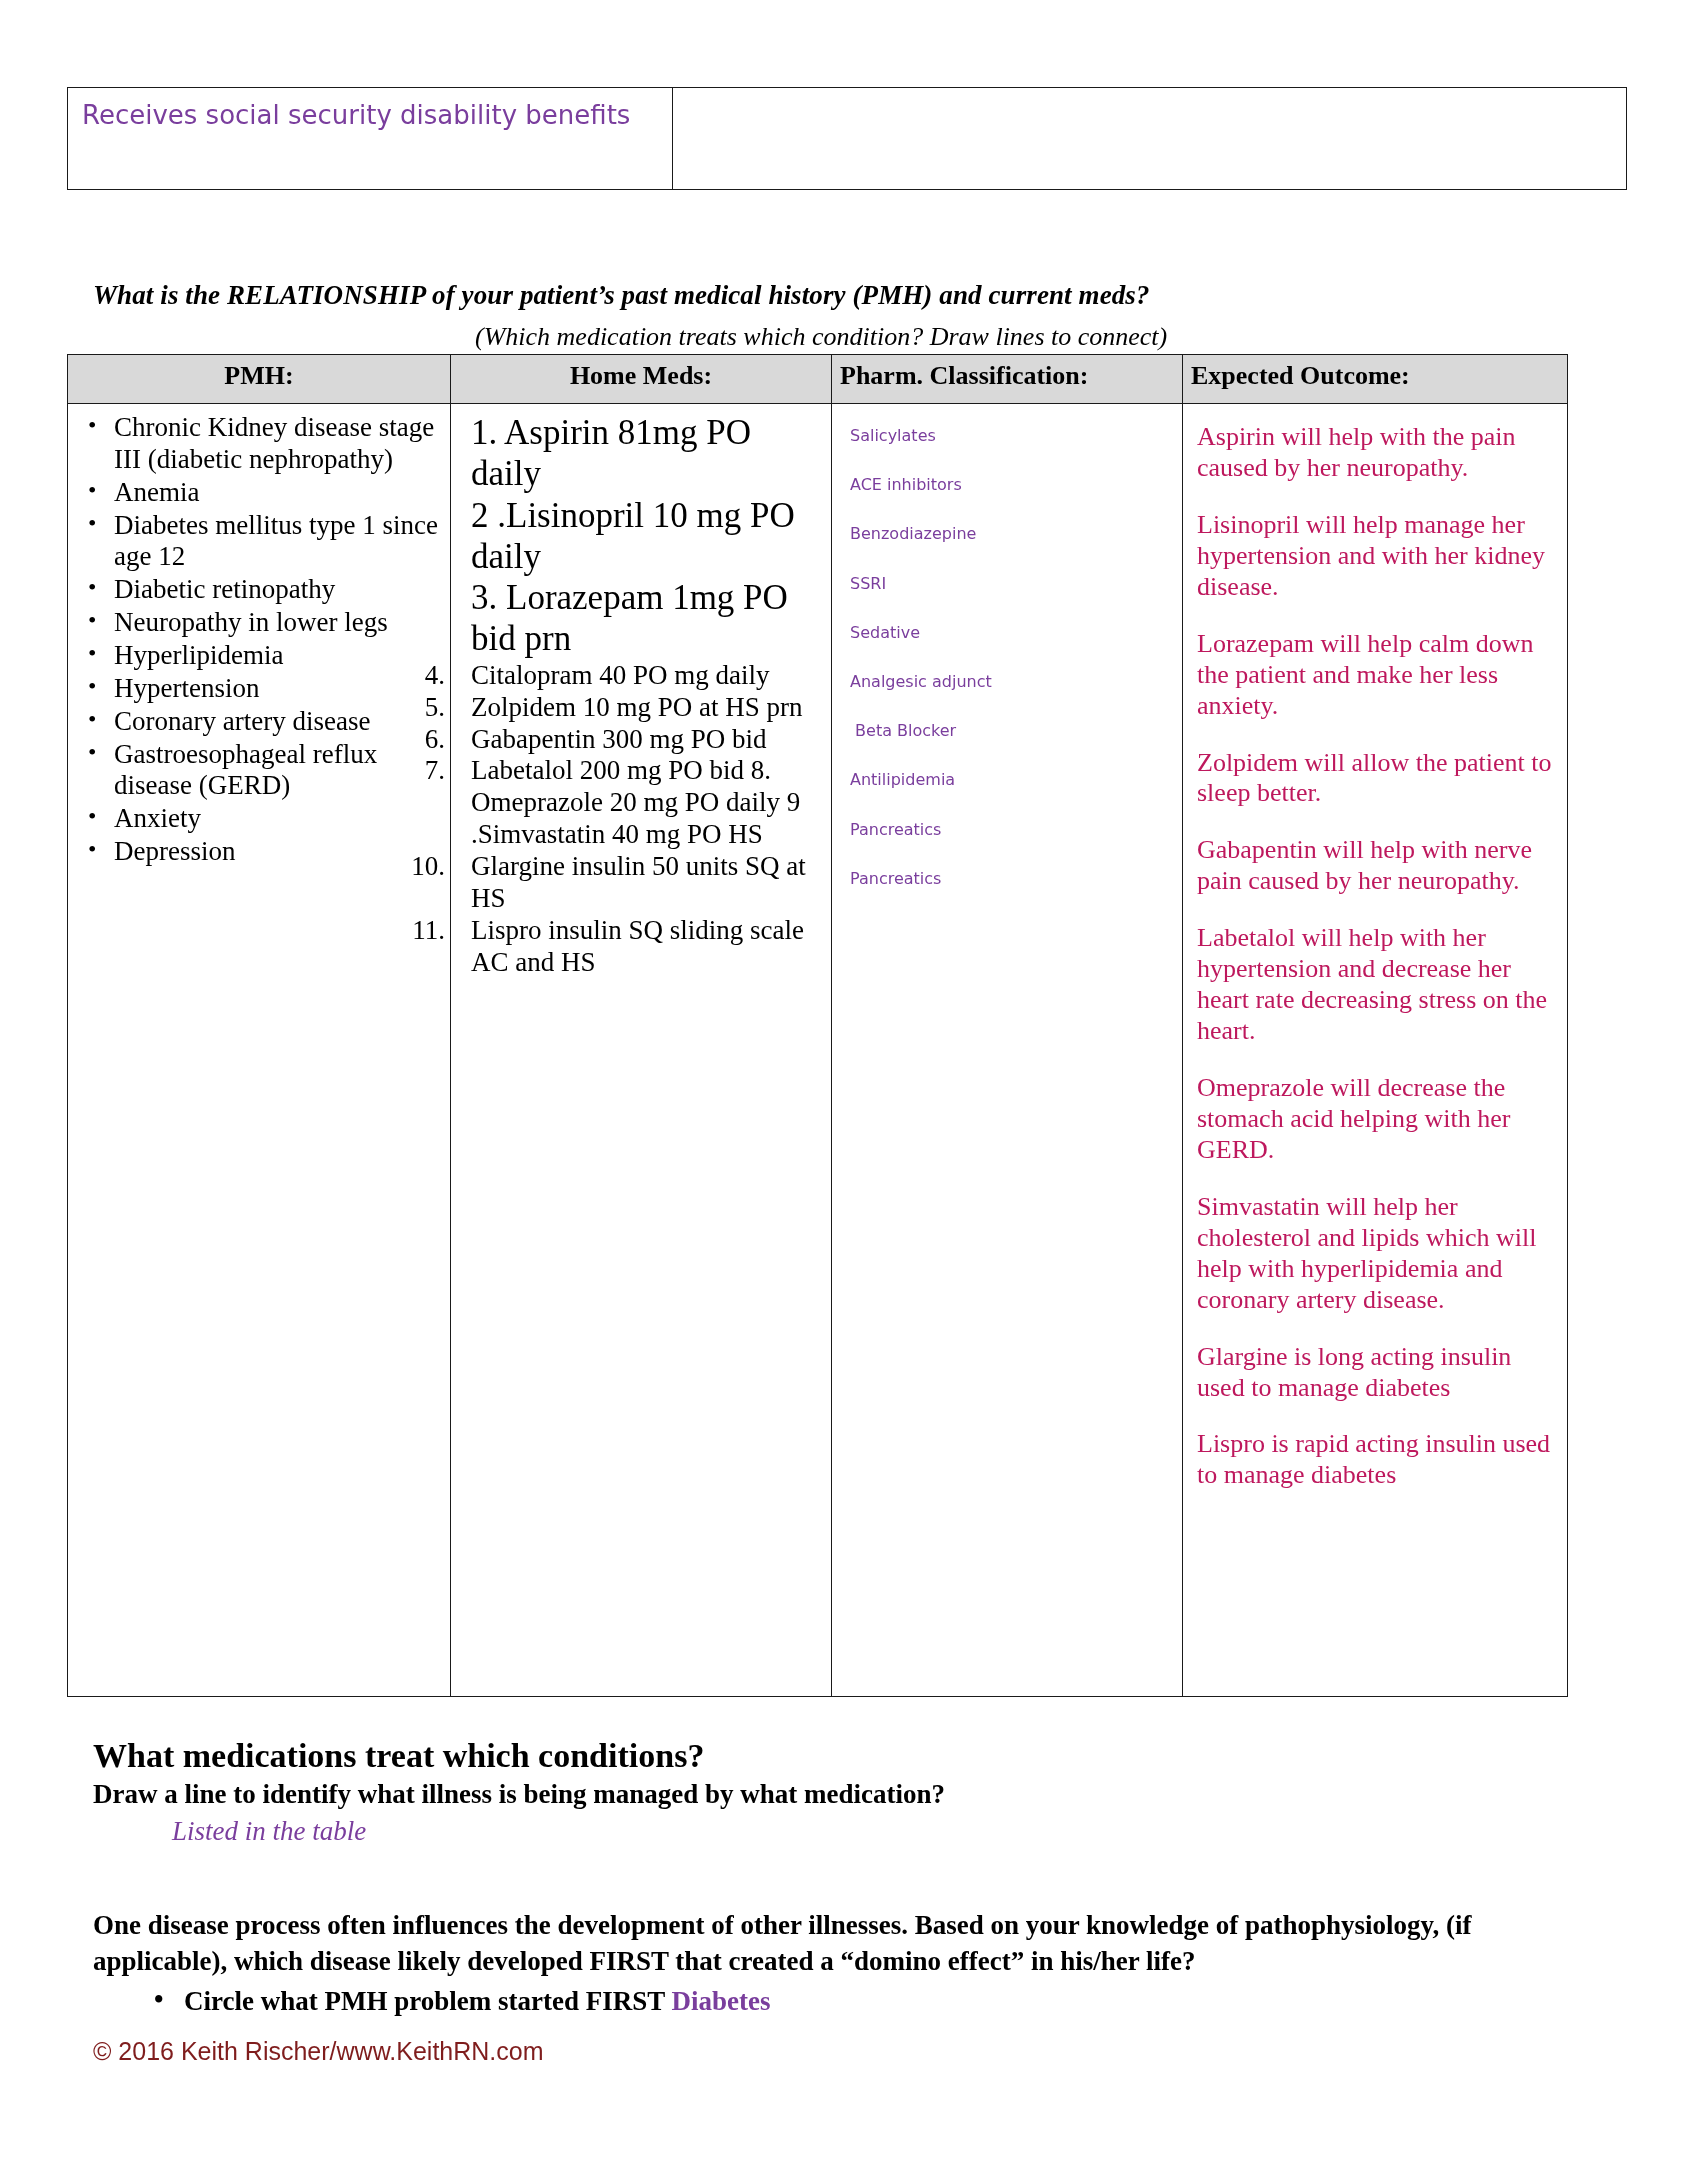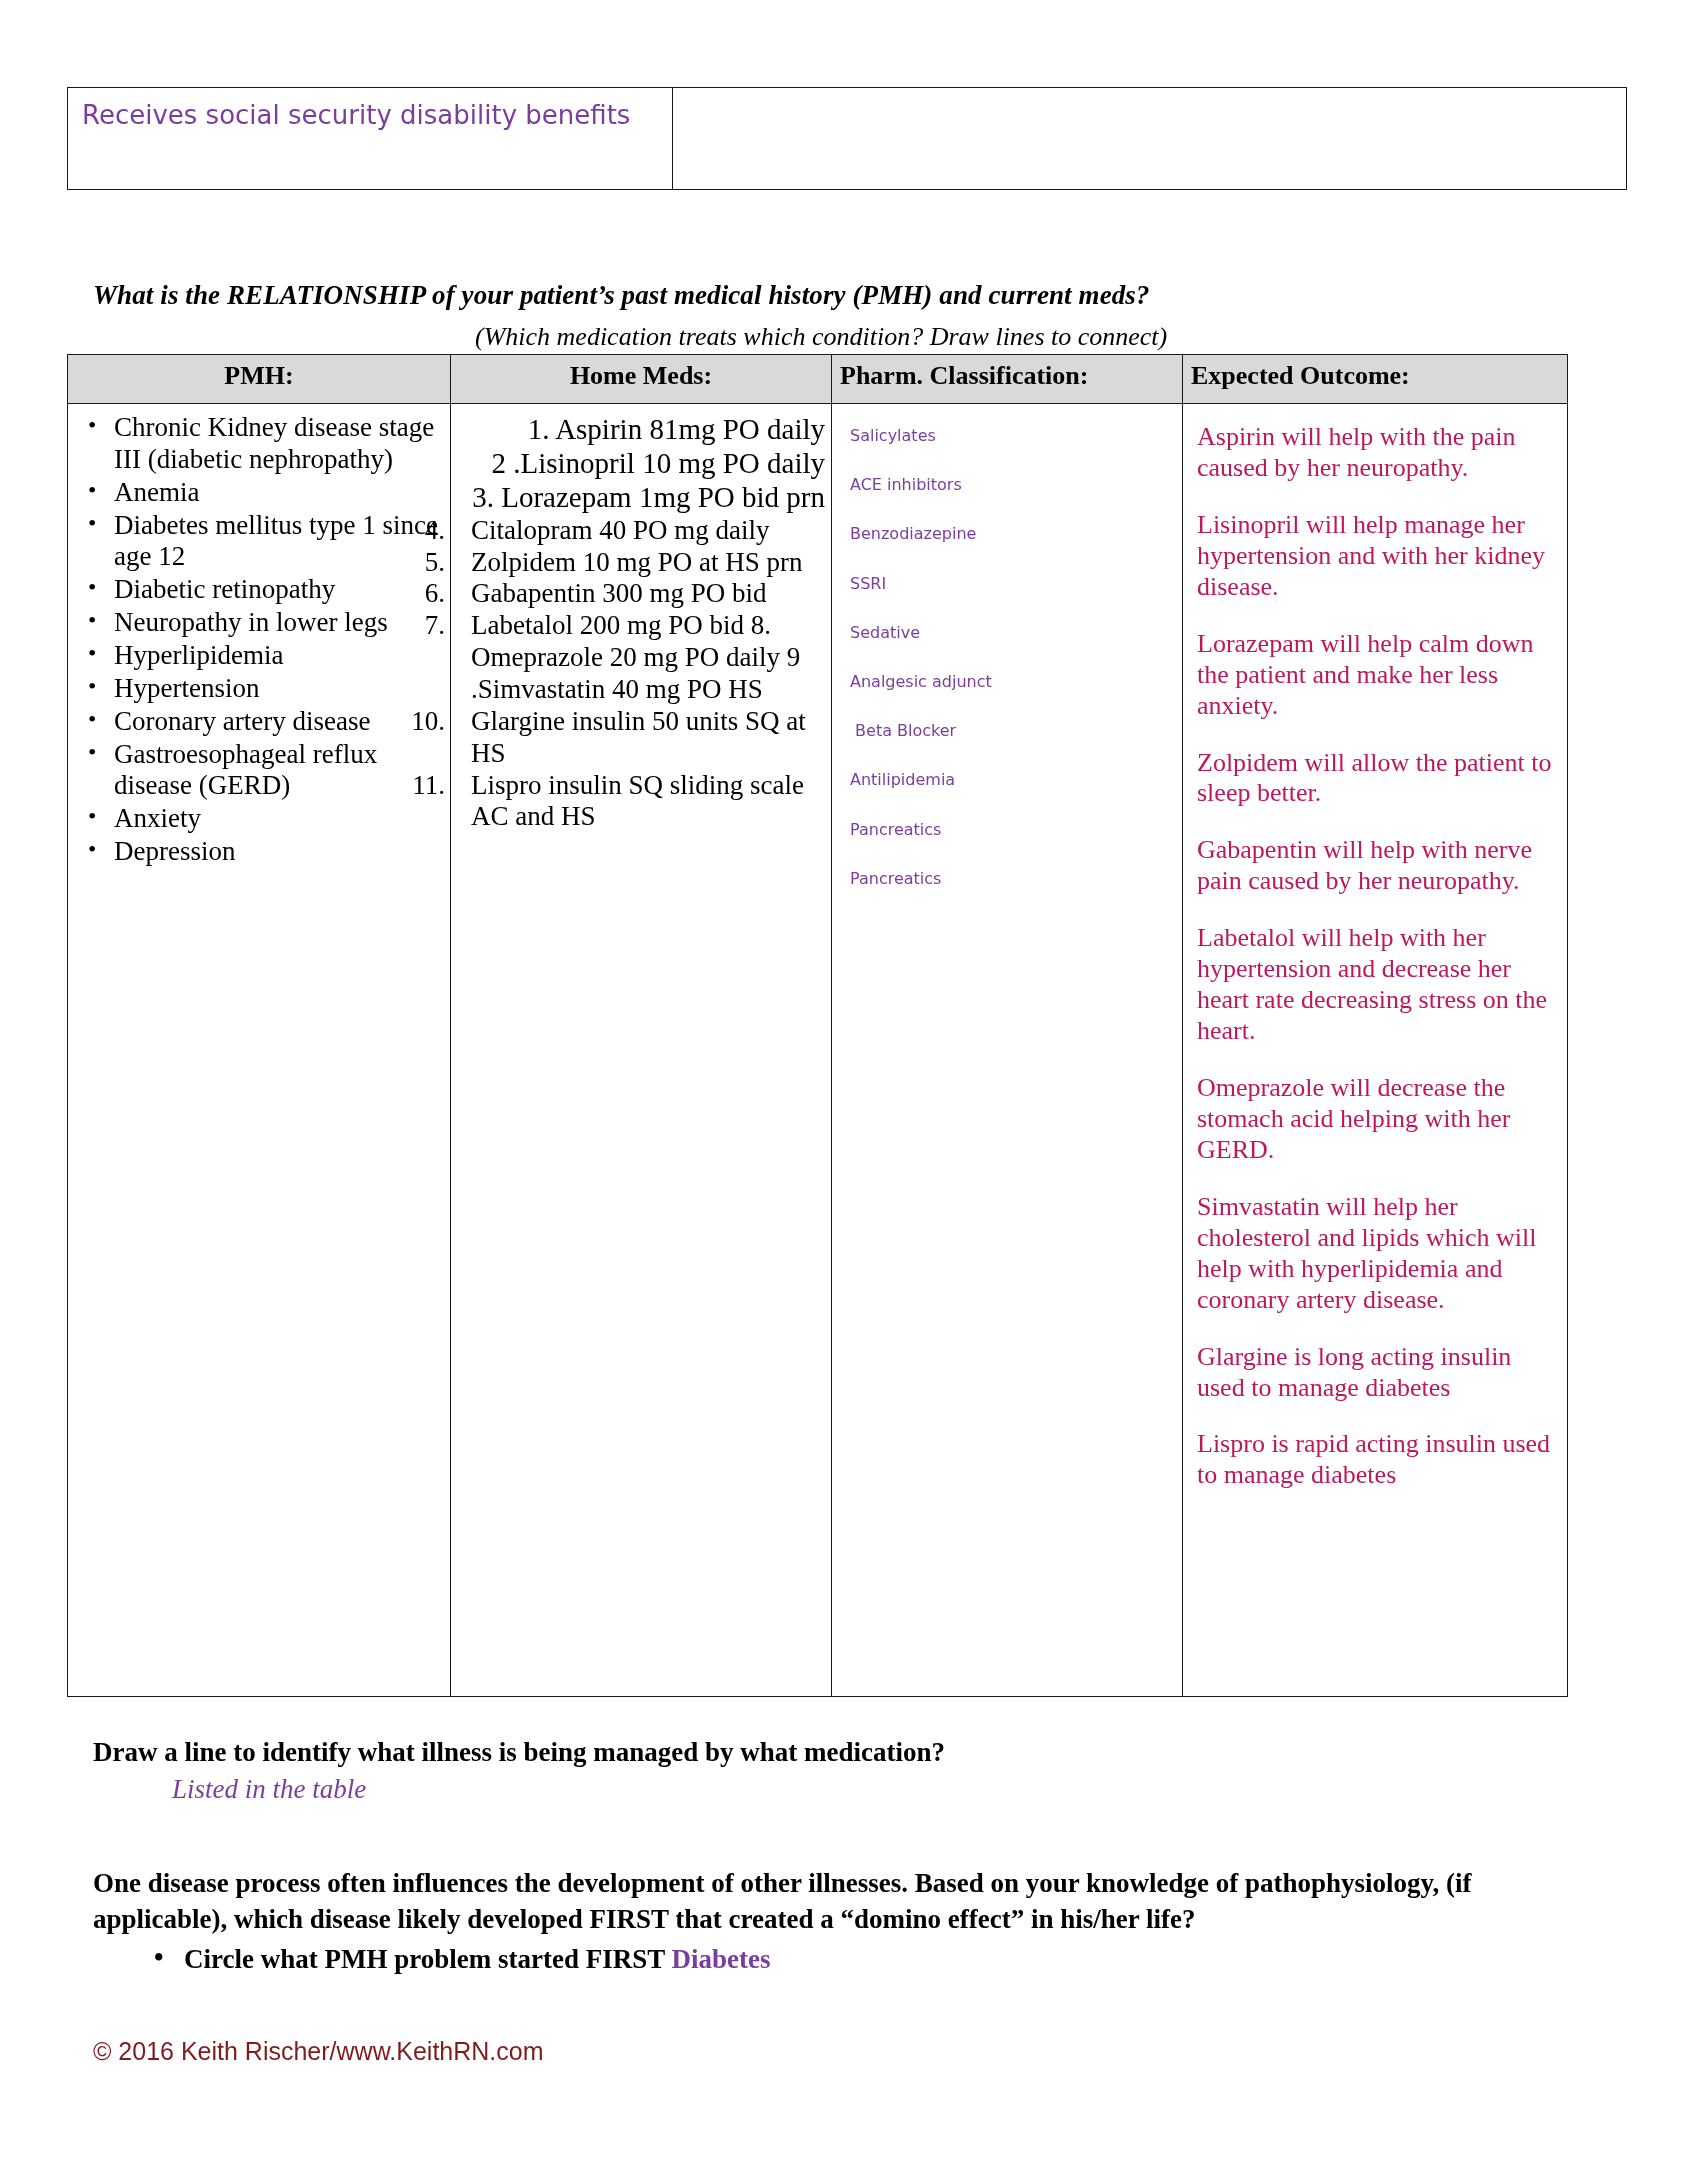--- a/index.html
+++ b/index.html
@@ -117,23 +117,22 @@
     left: -26px;
     top: -1px;
     font-size: 24px;
   }
 
   
   .meds-cell { padding: 8px 6px 8px 0; position: relative; }
   .meds-plain {
     margin: 0;
     padding: 0 0 0 20px;
-    font-size: 29px;
+    font-size: 35px;
     line-height: 1.18;
-    text-align: right;
   }
   .meds-numbered {
     position: relative;
     font-size: 27px;
     line-height: 1.18;
     padding-left: 20px;
   }
   .meds-numbered .num {
     position: absolute;
     left: -71px;
@@ -308,20 +307,21 @@
               <div class="out-item">Glargine is long acting insulin used to manage diabetes</div>
               <div class="out-item">Lispro is rapid acting insulin used to manage diabetes</div>
             </div>
         </td>
 
       </tr>
     </tbody>
   </table>
 
   <div class="lower">
+    <div class="h-big">What medications treat which conditions?</div>
     <div class="h-sub">Draw a line to identify what illness is being managed by what medication?</div>
     <div class="purple-italic-note">Listed in the table</div>
     <div class="para">One disease process often influences the development of other illnesses. Based on your knowledge of pathophysiology, (if applicable), which disease likely developed FIRST that created a “domino effect” in his/her life?</div>
     <ul class="circle-list">
       <li><span>Circle what PMH problem started FIRST </span><span class="purple-inline">Diabetes</span></li>
     </ul>
   </div>
 
   <div class="footer">© 2016 Keith Rischer/www.KeithRN.com</div>
 

